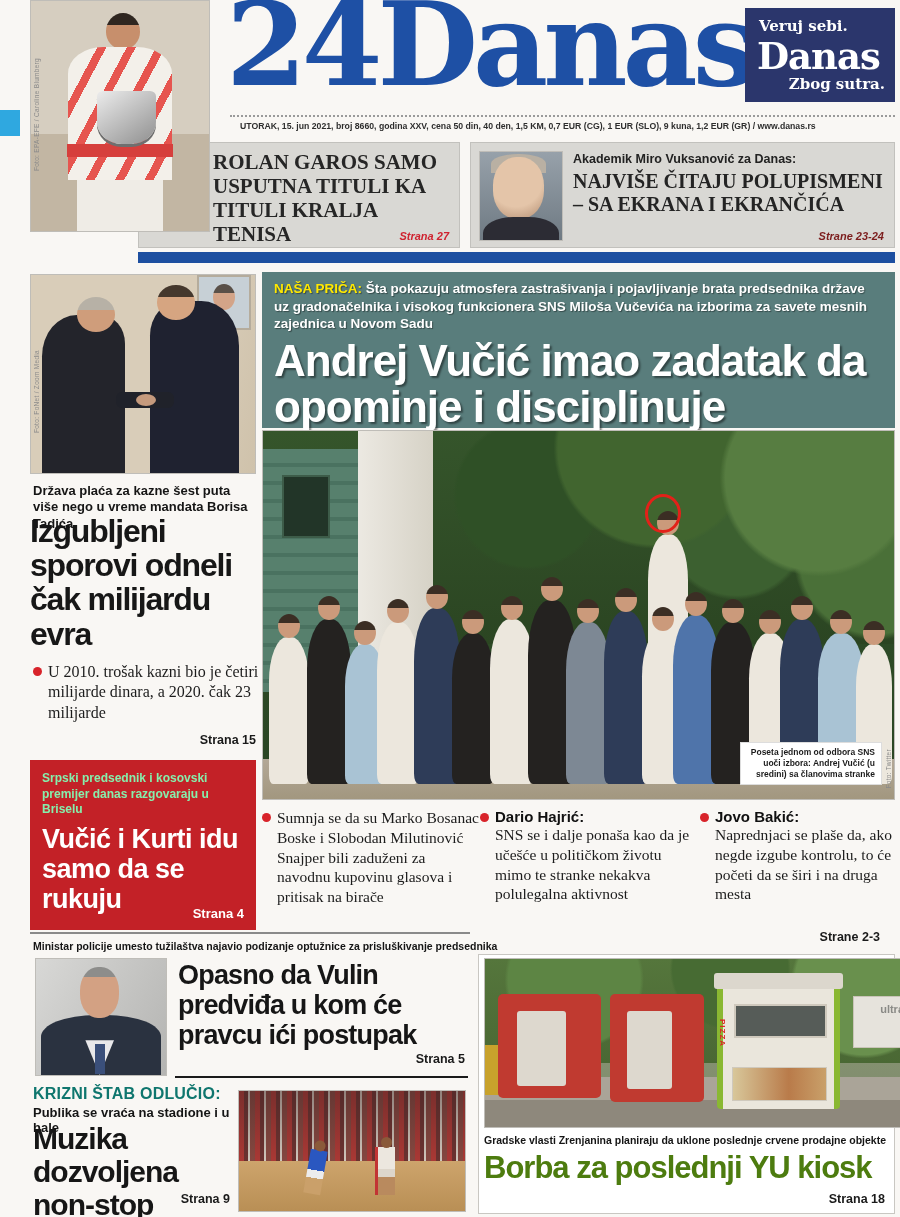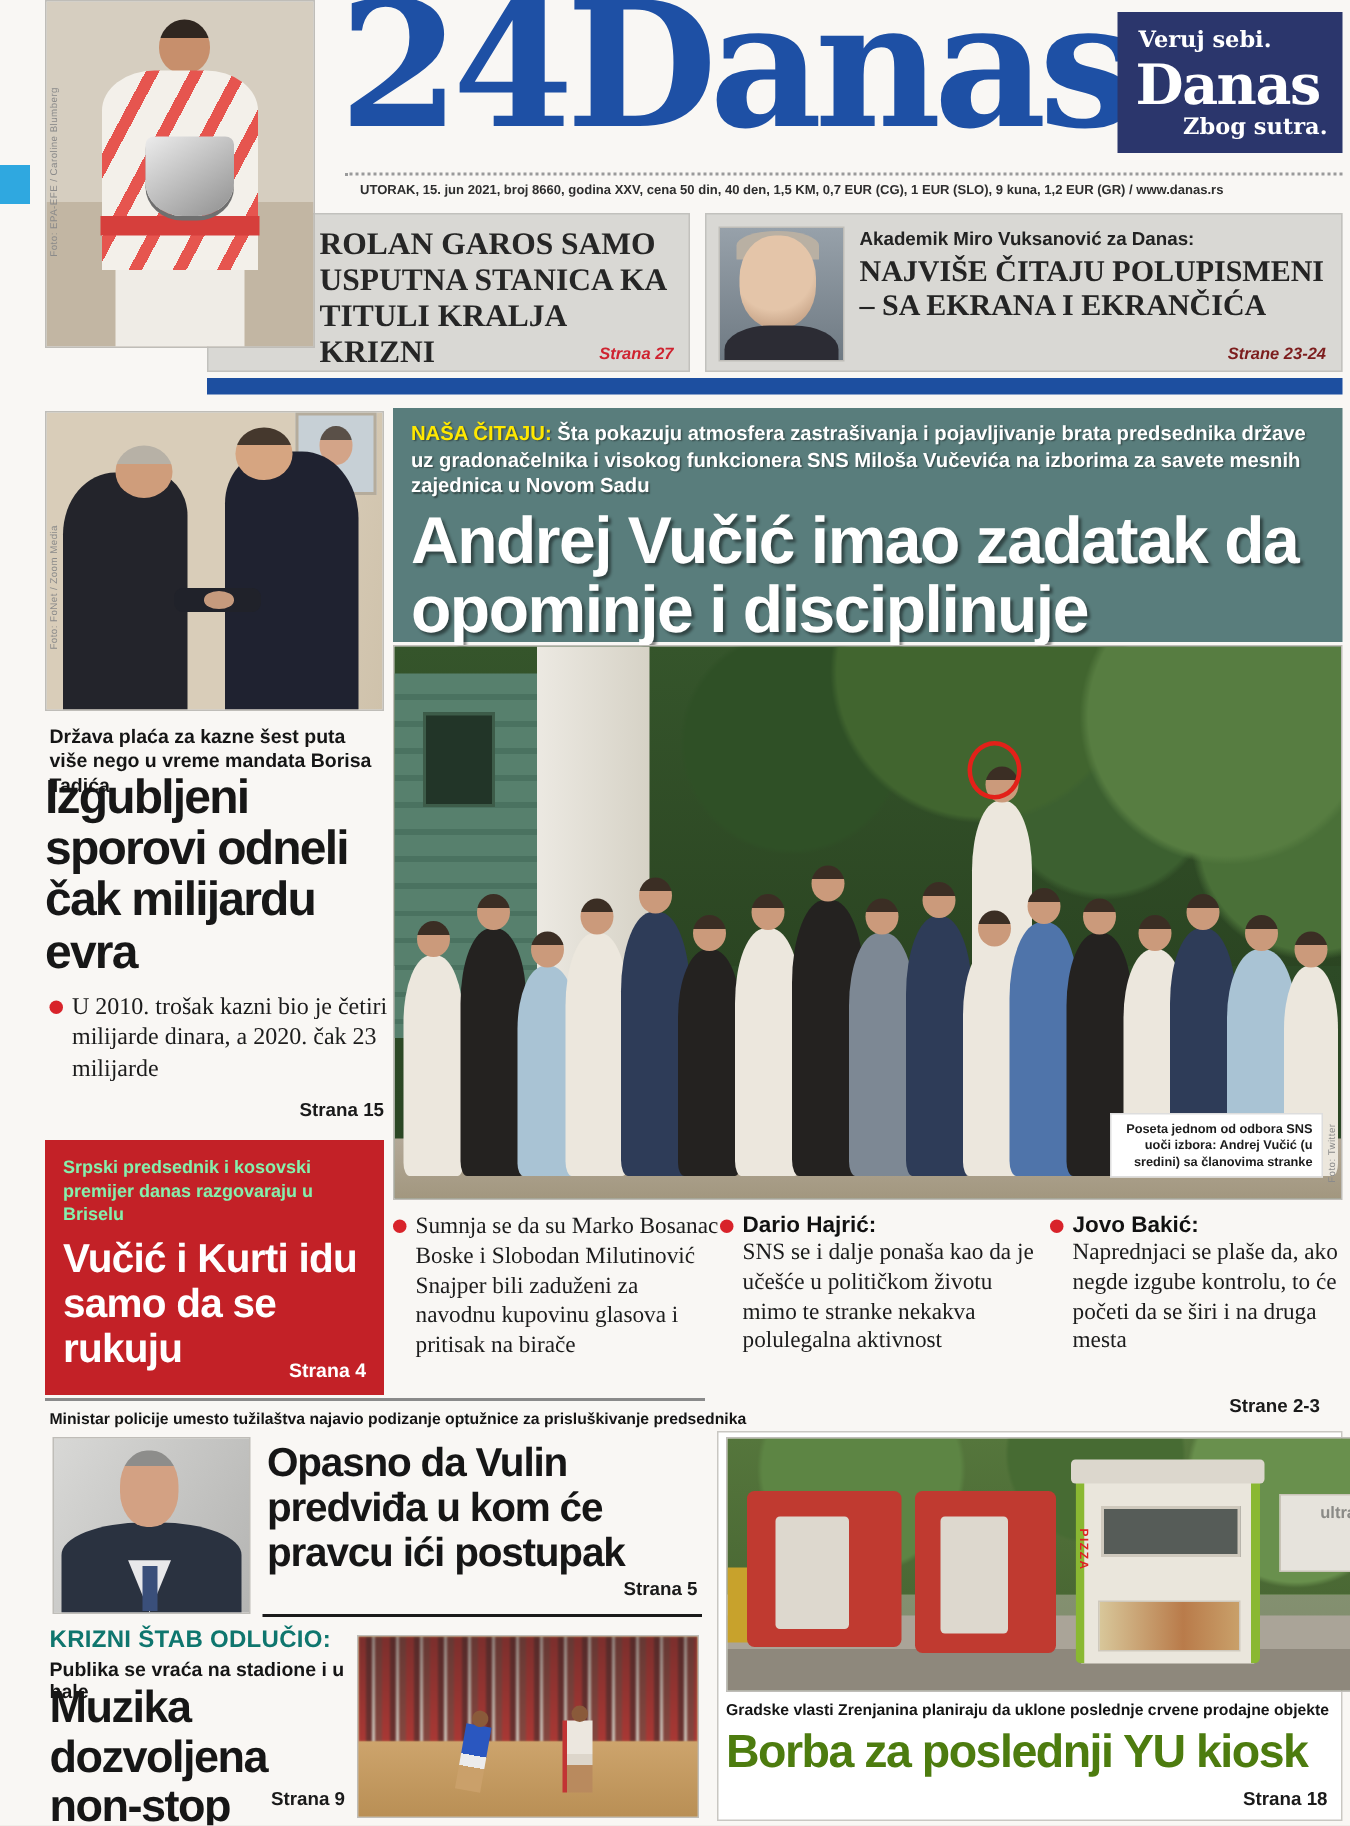--- a/index.html
+++ b/index.html
@@ -212,39 +212,39 @@
   <div class="photo dj">
     <div class="dj-head"></div>
     <div class="dj-torso"></div>
     <div class="dj-belt"></div>
     <div class="dj-shorts"></div>
     <div class="dj-trophy"></div>
     <span class="credit" style="left:2px;bottom:60px;">Foto: EPA-EFE / Caroline Blumberg</span>
   </div>
 
   <div class="t-box t-tennis">
-    <div class="hl">ROLAN GAROS SAMO USPUTNA STANICA KA TITULI KRALJA KRIZNI</div>
+    <div class="hl">ROLAN GAROS SAMO USPUTNA TITULI KA TITULI KRALJA TENISA</div>
     <div class="pg">Strana 27</div>
   </div>
 
   <div class="t-box t-acad">
     <div class="photo vk">
       <div class="vk-hair"></div>
       <div class="vk-head"></div>
       <div class="vk-suit"></div>
     </div>
     <div class="kick">Akademik Miro Vuksanović za Danas:</div>
     <div class="hl">NAJVIŠE ČITAJU POLUPISMENI – SA EKRANA I EKRANČIĆA</div>
     <div class="pg">Strane 23-24</div>
   </div>
 
   <div class="abs blue-bar"></div>
 
   <div class="abs lead-teal">
-    <div class="lead-kick"><span class="lbl">NAŠA ČITAJU:</span><span> Šta pokazuju atmosfera zastrašivanja i pojavljivanje brata predsednika države uz gradonačelnika i visokog funkcionera SNS Miloša Vučevića na izborima za savete mesnih zajednica u Novom Sadu</span></div>
+    <div class="lead-kick"><span class="lbl">NAŠA PRIČA:</span><span> Šta pokazuju atmosfera zastrašivanja i pojavljivanje brata predsednika države uz gradonačelnika i visokog funkcionera SNS Miloša Vučevića na izborima za savete mesnih zajednica u Novom Sadu</span></div>
     <div class="lead-hl">Andrej Vučić imao zadatak da opominje i disciplinuje</div>
   </div>
 
   <div class="photo gp">
     <div class="gp-trees"></div>
     <div class="gp-building"></div>
     <div class="gp-window"></div>
     <div class="gp-pillar"></div>
     <div class="gp-ground"></div>
     <span class="pr c1" style="left:1%;height:40%;width:40px"></span>

